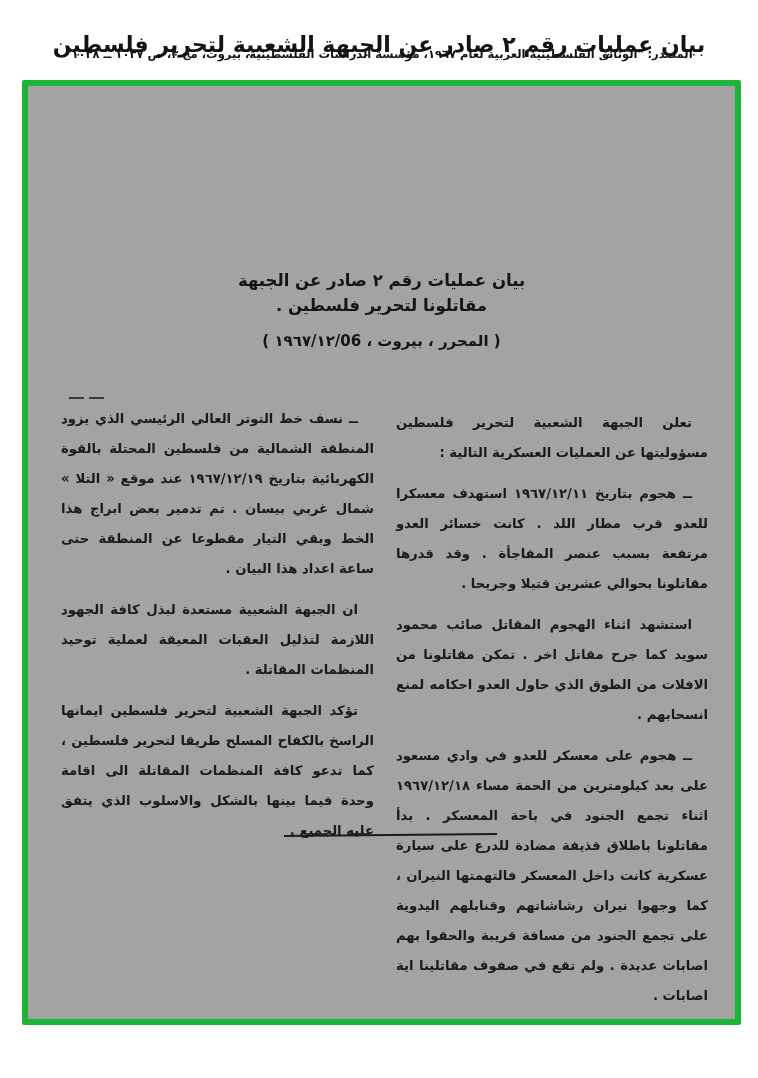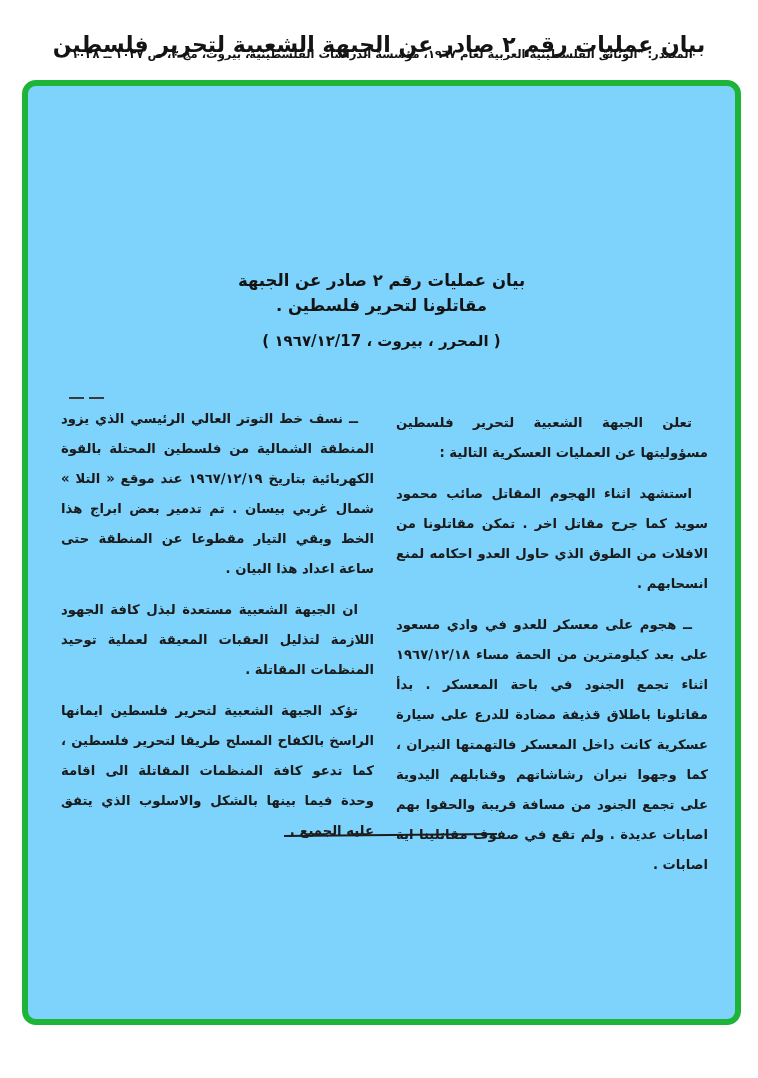--- a/index.html
+++ b/index.html
@@ -10,21 +10,21 @@
   }
 
   
   .hdr { position:absolute; left:0; right:0; text-align:center; direction:rtl; }
   .hdr-title { top:32px; font-size:22px; font-weight:bold; letter-spacing:0; }
   .hdr-source { top:47px; font-size:11.5px; font-weight:bold; }
 
   
   .frame {
     position:absolute; left:22px; top:80px; width:719px; height:945px;
-    border:6px solid #1db438; border-radius:14px; background:#7dd3fc;
+    border:6px solid #1db438; border-radius:2px; background:#a3a3a3;
   }
 
   
   .doc-title {
     position:absolute; top:182px; left:0; right:0;
     text-align:center; direction:rtl;
     font-size:16.5px; font-weight:bold; line-height:25px;
   }
   .doc-byline {
     position:absolute; top:246px; left:0; right:0;
@@ -61,26 +61,27 @@
 <div class="hdr hdr-title">بيان عمليات رقم ٢ صادر عن الجبهة الشعبية لتحرير فلسطين</div>
 <div class="hdr hdr-source">المصدر: "الوثائق الفلسطينية العربية لعام ١٩٦٧، مؤسسة الدراسات الفلسطينية، بيروت، مج ٣، ص ١٠٣٧ ــ ١٠٣٨"</div>
 
 <div class="frame" style="border-color: rgb(29, 180, 56);">
 
   <div class="doc-title">
     <div>بيان عمليات رقم ٢ صادر عن الجبهة</div>
     <div>مقاتلونا لتحرير فلسطين .</div>
   </div>
 
-  <div class="doc-byline">( المحرر ، بيروت ، ١٩٦٧/١٢/17 )</div>
+  <div class="doc-byline">( المحرر ، بيروت ، ١٩٦٧/١٢/06 )</div>
 
   <div class="scan-mark"><i></i><i></i></div>
 
   <div class="col col-right">
     <p>تعلن الجبهة الشعبية لتحرير فلسطين مسؤوليتها عن العمليات العسكرية التالية :</p>
+    <p>ــ هجوم بتاريخ ١٩٦٧/١٢/١١ استهدف معسكرا للعدو قرب مطار اللد . كانت خسائر العدو مرتفعة بسبب عنصر المفاجأة . وقد قدرها مقاتلونا بحوالي عشرين قتيلا وجريحا .</p>
     <p>استشهد اثناء الهجوم المقاتل صائب محمود سويد كما جرح مقاتل اخر . تمكن مقاتلونا من الافلات من الطوق الذي حاول العدو احكامه لمنع انسحابهم .</p>
     <p>ــ هجوم على معسكر للعدو في وادي مسعود على بعد كيلومترين من الحمة مساء ١٩٦٧/١٢/١٨ اثناء تجمع الجنود في باحة المعسكر . بدأ مقاتلونا باطلاق قذيفة مضادة للدرع على سيارة عسكرية كانت داخل المعسكر فالتهمتها النيران ، كما وجهوا نيران رشاشاتهم وقنابلهم اليدوية على تجمع الجنود من مسافة قريبة والحقوا بهم اصابات عديدة . ولم تقع في صفوف مقاتلينا اية اصابات .</p>
   </div>
 
   <div class="col col-left">
     <p>ــ نسف خط التوتر العالي الرئيسي الذي يزود المنطقة الشمالية من فلسطين المحتلة بالقوة الكهربائية بتاريخ ١٩٦٧/١٢/١٩ عند موقع « التلا » شمال غربي بيسان . تم تدمير بعض ابراج هذا الخط وبقي التيار مقطوعا عن المنطقة حتى ساعة اعداد هذا البيان .</p>
     <p>ان الجبهة الشعبية مستعدة لبذل كافة الجهود اللازمة لتذليل العقبات المعيقة لعملية توحيد المنظمات المقاتلة .</p>
     <p>تؤكد الجبهة الشعبية لتحرير فلسطين ايمانها الراسخ بالكفاح المسلح طريقا لتحرير فلسطين ، كما تدعو كافة المنظمات المقاتلة الى اقامة وحدة فيما بينها بالشكل والاسلوب الذي يتفق عليه الجميع .</p>
   </div>
 

